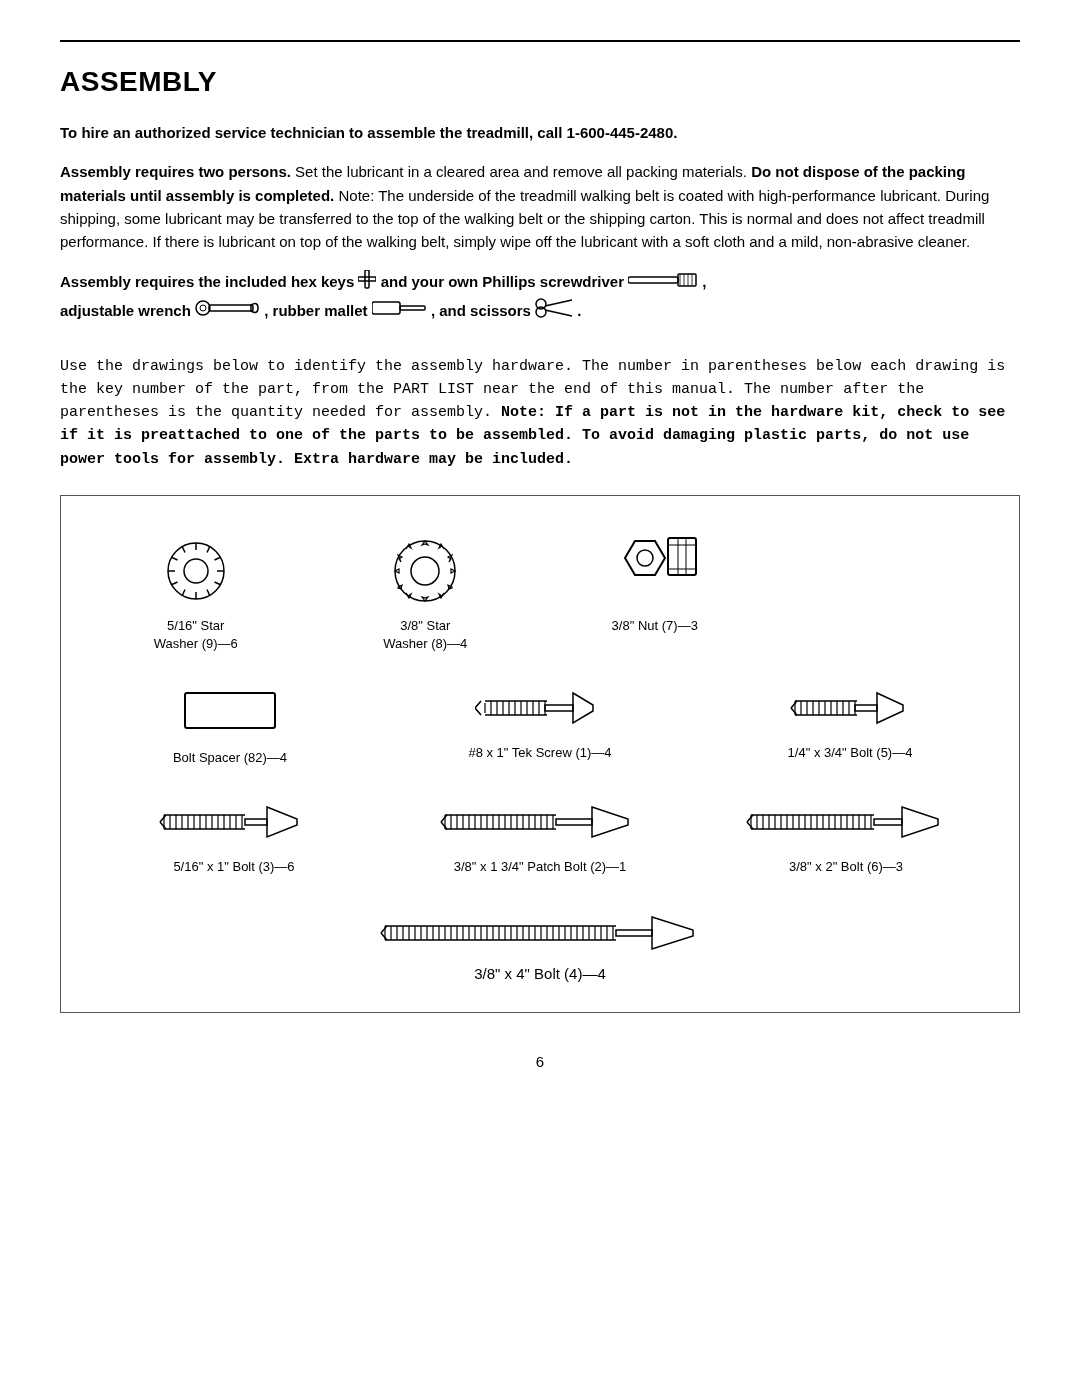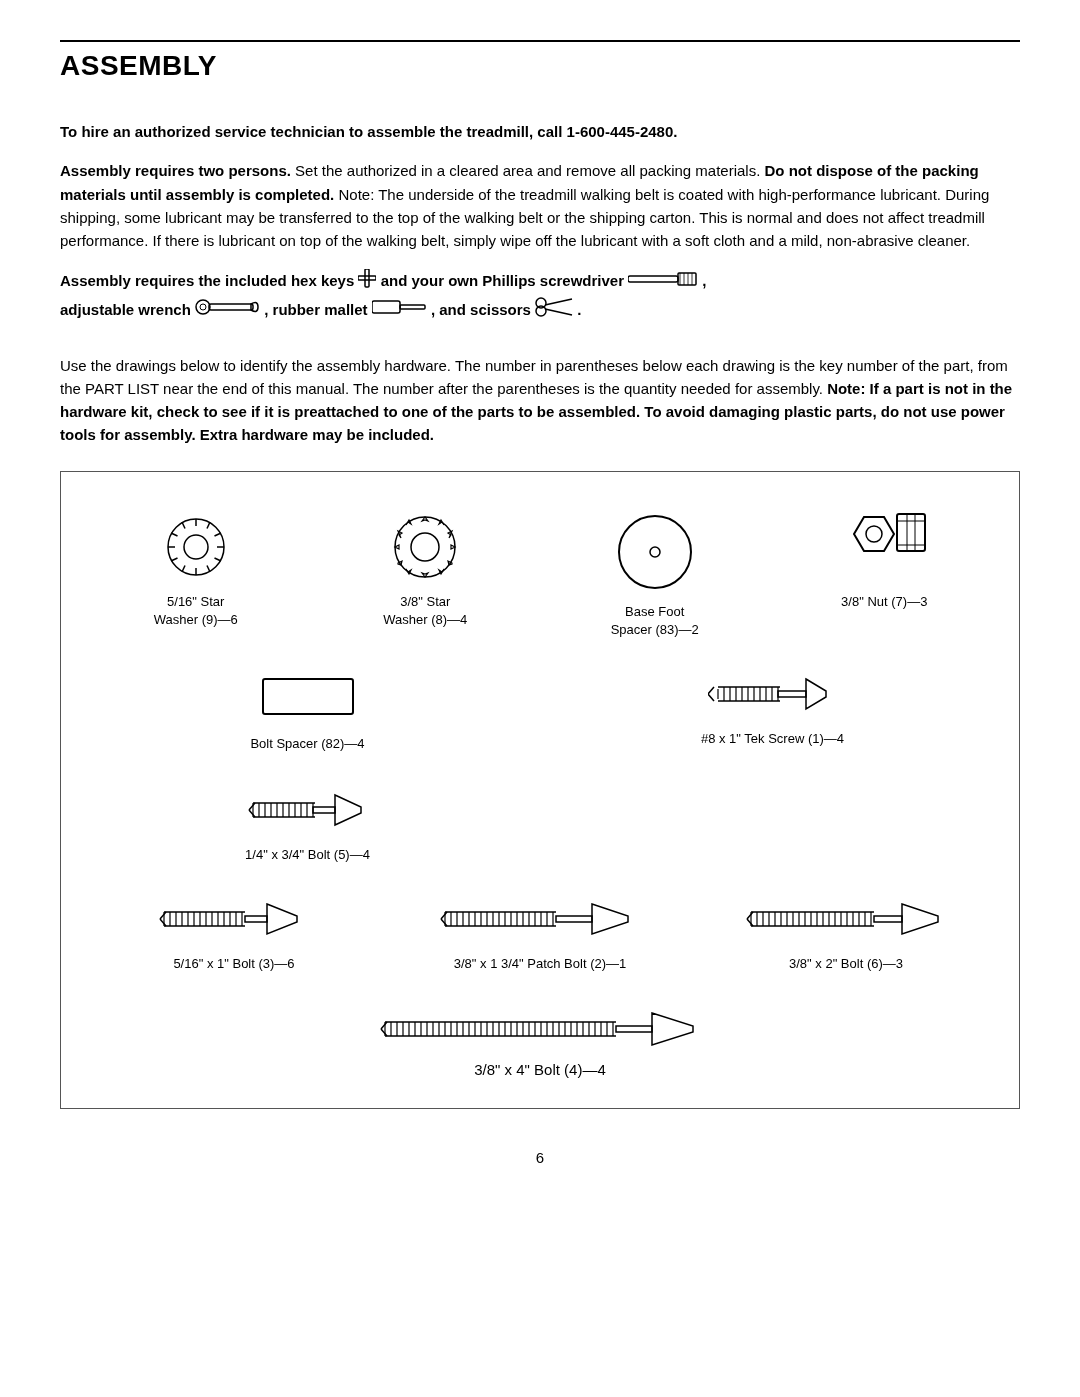--- a/index.html
+++ b/index.html
@@ -9,35 +9,36 @@
       background: #fff;
       font-family: Arial, Helvetica, sans-serif;
       font-size: 15px;
       color: #000;
       padding: 40px 60px 60px 60px;
     }
     .page-title {
       font-size: 28px;
       font-weight: bold;
       border-top: 2.5px solid #000;
-      padding-top: 8px;
-      margin-bottom: 38px;
+      padding-top: 24px;
+      margin-bottom: 23px;
       letter-spacing: 0.5px;
     }
     .intro-paragraph {
       margin-bottom: 16px;
       line-height: 1.55;
     }
     .tools-paragraph {
       margin-bottom: 28px;
       line-height: 1.7;
     }
     .description-paragraph {
       margin-bottom: 24px;
       line-height: 1.55;
+      font-family: Liberation Mono, monospace;
     }
     b { font-weight: bold; }
 
     
     .hardware-box {
       border: 1.5px solid #555;
       padding: 30px 20px 20px 20px;
       margin-top: 10px;
     }
     .hardware-grid {
@@ -55,21 +56,21 @@
     }
     .hw-item .label {
       font-size: 13px;
       margin-top: 8px;
       text-align: center;
       line-height: 1.4;
     }
     
     .hardware-grid-3 {
       display: grid;
-      grid-template-columns: 1fr 1fr;
+      grid-template-columns: 1fr 1fr 1fr;
       gap: 12px;
       margin-bottom: 10px;
     }
     
     .hardware-grid-3b {
       display: grid;
       grid-template-columns: 1fr 1fr 1fr;
       gap: 0;
       margin-bottom: 10px;
     }
@@ -103,21 +104,21 @@
 <body>
 
 <div class="page-title">ASSEMBLY</div>
 
 <p class="intro-paragraph">
   <b>To hire an authorized service technician to assemble the treadmill, call 1-600-445-2480.</b>
 </p>
 
 <p class="intro-paragraph">
   <b>Assembly requires two persons.</b>
-  <span> Set the authorized in a cleared area and remove all packing materials. </span>
+  <span> Set the lubricant in a cleared area and remove all packing materials. </span>
   <b>Do not dispose of the packing materials until assembly is completed.</b>
   <span> Note: The underside of the treadmill walking belt is coated with high-performance lubricant. During shipping, some lubricant may be transferred to the top of the walking belt or the shipping carton. This is normal and does not affect treadmill performance. If there is lubricant on top of the walking belt, simply wipe off the lubricant with a soft cloth and a mild, non-abrasive cleaner.</span>
 </p>
 
 <p class="tools-paragraph">
   <b>Assembly requires the included hex keys
   
   <span class="tool-inline">
     <svg width="18" height="20" viewBox="0 0 18 20">
           <rect x="7" y="0" width="4" height="18" rx="1" fill="none" stroke="#000" stroke-width="1.5"></rect>
@@ -222,29 +223,20 @@
             <path d="M10 51 L14 49 L13 53 L10 52 Z"></path>
             <path d="M7 35 L11 33 L11 37 Z"></path>
             <path d="M10 19 L14 21 L11 23 L13 26 Z"></path>
             <path d="M21 8 L23 12 L20 10 L18 13 Z"></path>
           </g>
         </svg>
       </span>
       <span class="label">3/8" Star<br>Washer (8)—4</span>
     </div>
 
-    <div class="hw-item">
-      <span>
-        <svg width="80" height="80" viewBox="0 0 80 80">
-          <circle cx="40" cy="40" r="36" fill="none" stroke="#000" stroke-width="2"></circle>
-          <circle cx="40" cy="40" r="5" fill="none" stroke="#000" stroke-width="1.5"></circle>
-        </svg>
-      </span>
-      <span class="label">Base Foot<br>Spacer (83)—2</span>
-    </div>
 
     <div class="hw-item">
       <span>
         <svg width="90" height="70" viewBox="0 0 90 70">
 
           <polygon points="25,5 45,5 55,22 45,39 25,39 15,22" fill="none" stroke="#000" stroke-width="2"></polygon>
           <circle cx="35" cy="22" r="8" fill="none" stroke="#000" stroke-width="1.5"></circle>
 
           <rect x="58" y="2" width="28" height="37" rx="2" fill="none" stroke="#000" stroke-width="2"></rect>
           <line x1="58" y1="9" x2="86" y2="9" stroke="#000" stroke-width="1"></line>

